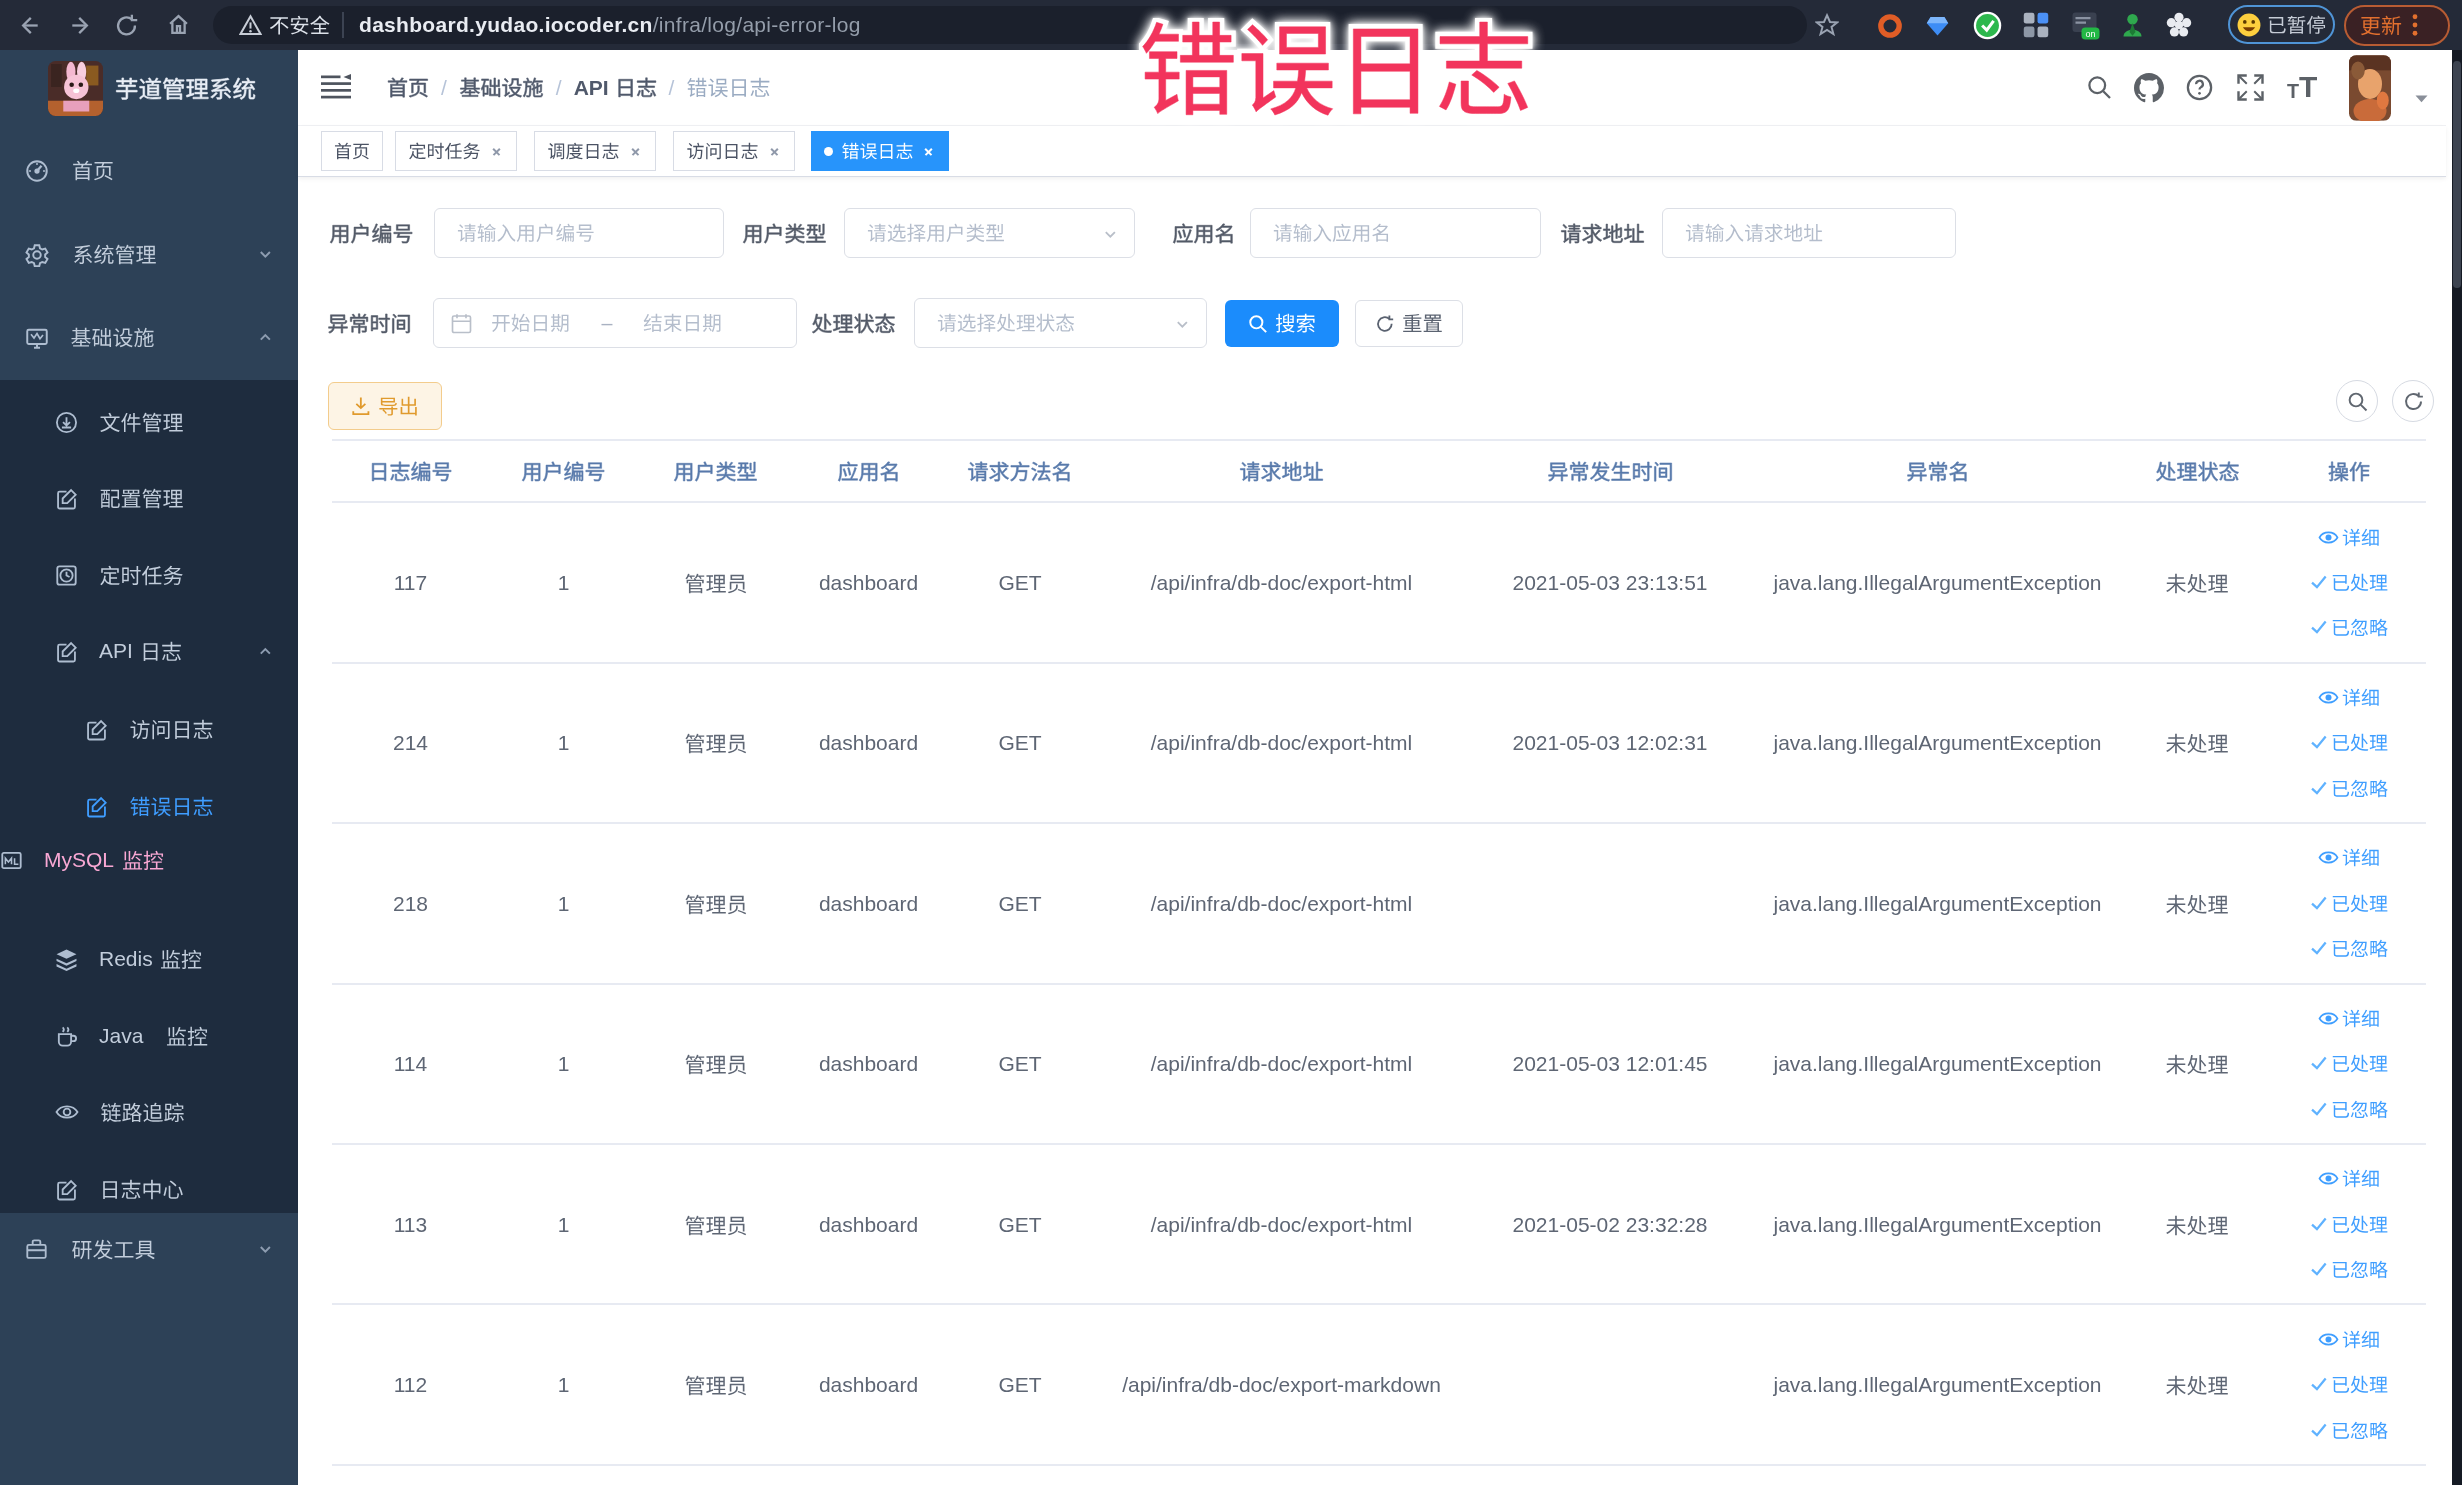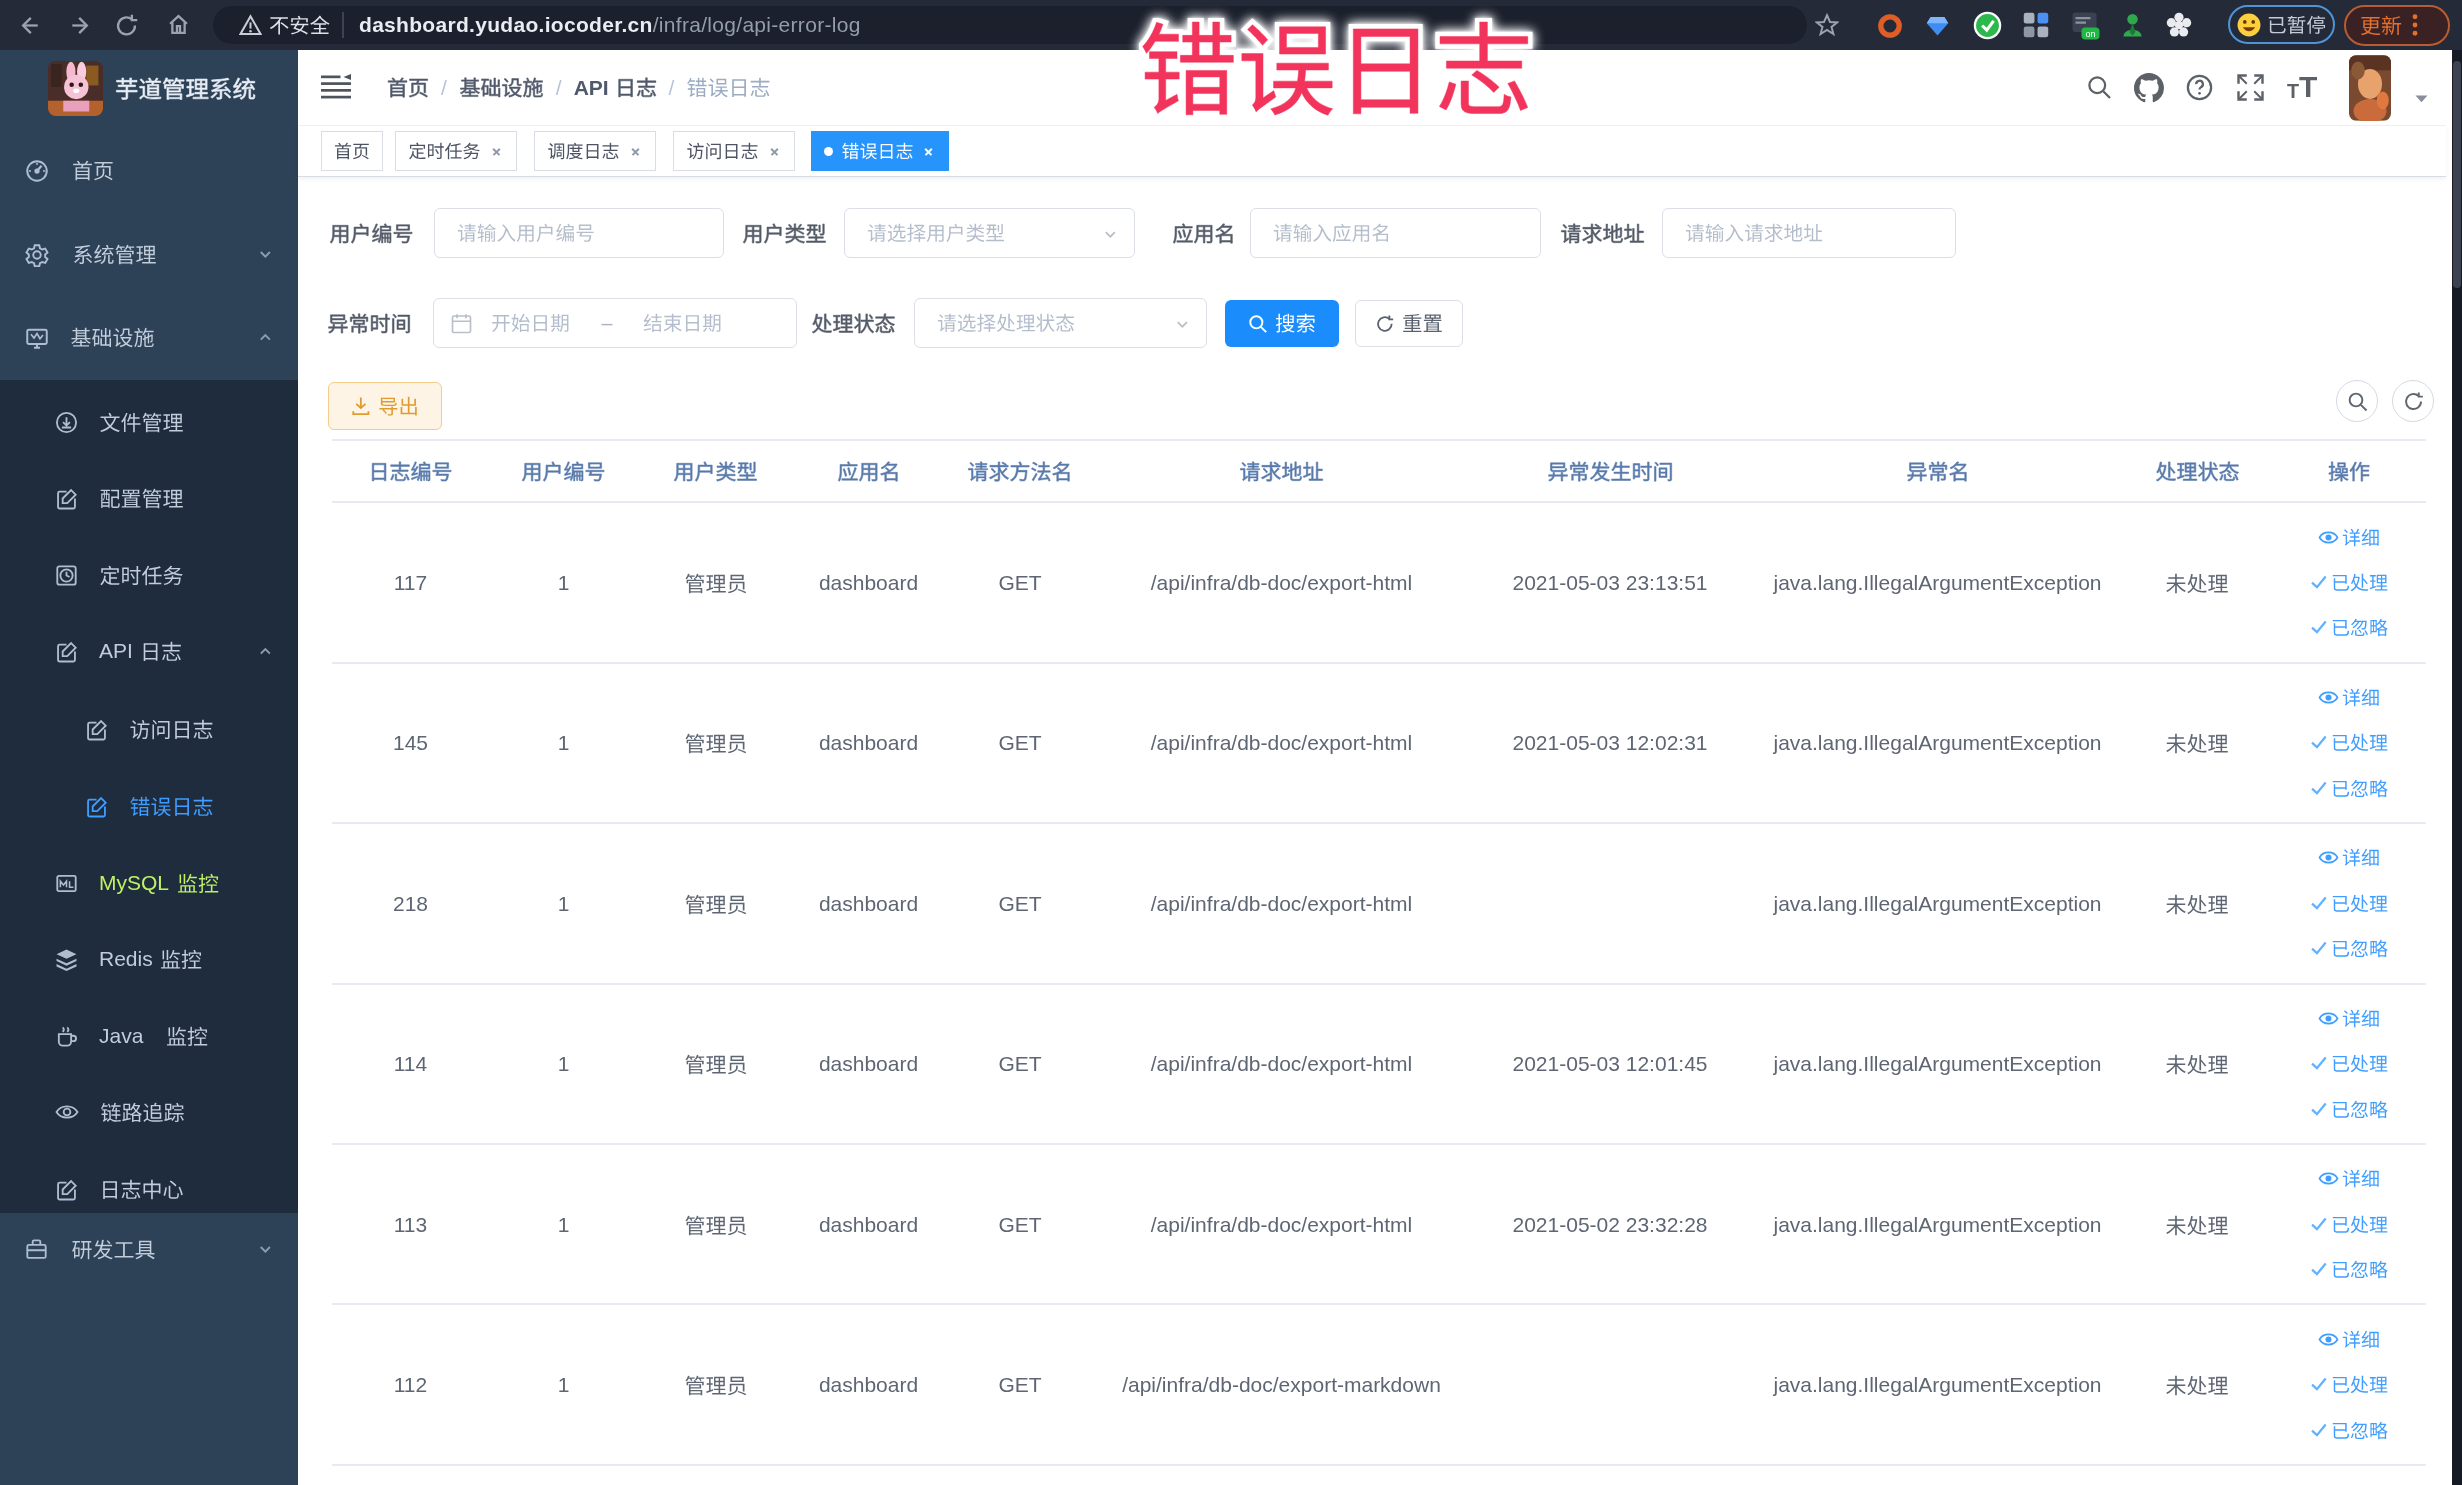--- a/index.html
+++ b/index.html
@@ -389,21 +389,21 @@
           <path d="M21 4 L27 10 L16 21 H10 V15 Z"></path>
         </svg>
         <span style="width:21px"></span>
         <svg class="z" width="85" height="21" viewBox="0 -880 4000 1000">
           <use href="#z9519"></use>
           <use href="#z8bef" x="1000"></use>
           <use href="#z65e5" x="2000"></use>
           <use href="#z5fd7" x="3000"></use>
         </svg>
       </div>
-      <div class="mi" style="top:795px;height:76px;padding-left:55px;color:#bef264">
+      <div class="mi" style="top:772px;height:76px;color:#f9a8d4">
         <svg class="ic" width="23" height="23" viewBox="0 0 30 30" fill="none" stroke="#aebdd0" stroke-width="2.4">
           <rect x="3" y="5" width="24" height="20" rx="2"></rect>
           <path d="M7 20 V12 L11 17 L15 12 V20 M19 12 V20 H24" stroke-width="2"></path>
         </svg>
         <span style="width:21px"></span>
         <span style="font-size:21px;margin-right:7.6px">MySQL</span>
         <svg class="z" width="42" height="21" viewBox="0 -880 2000 1000">
           <use href="#z76d1"></use>
           <use href="#z63a7" x="1000"></use>
         </svg>
@@ -894,21 +894,21 @@
         <path d="M4 14 L10.5 20 L22 6"></path>
       </svg>
       <span style="width:1.5px"></span>
       <svg class="z" width="57" height="19" viewBox="0 -880 3000 1000">
         <use href="#z5df2"></use>
         <use href="#z5ffd" x="1000"></use>
         <use href="#z7565" x="2000"></use>
       </svg>
     </div>
     <div class="hr" style="left:332px;top:662px;width:2094px"></div>
-    <div class="tcl" style="left:332px;top:663px;width:157px;height:160px">145</div>
+    <div class="tcl" style="left:332px;top:663px;width:157px;height:160px">214</div>
     <div class="tcl" style="left:488px;top:663px;width:151px;height:160px">1</div>
     <div class="tcl" style="left:640px;top:663px;width:151px;height:160px">
       <svg class="z" width="64" height="21" viewBox="0 -880 3000 1000">
         <use href="#z7ba1"></use>
         <use href="#z7406" x="1000"></use>
         <use href="#z5458" x="2000"></use>
       </svg>
     </div>
     <div class="tcl" style="left:791px;top:663px;width:155px;height:160px">dashboard</div>
     <div class="tcl" style="left:946px;top:663px;width:148px;height:160px">GET</div>

